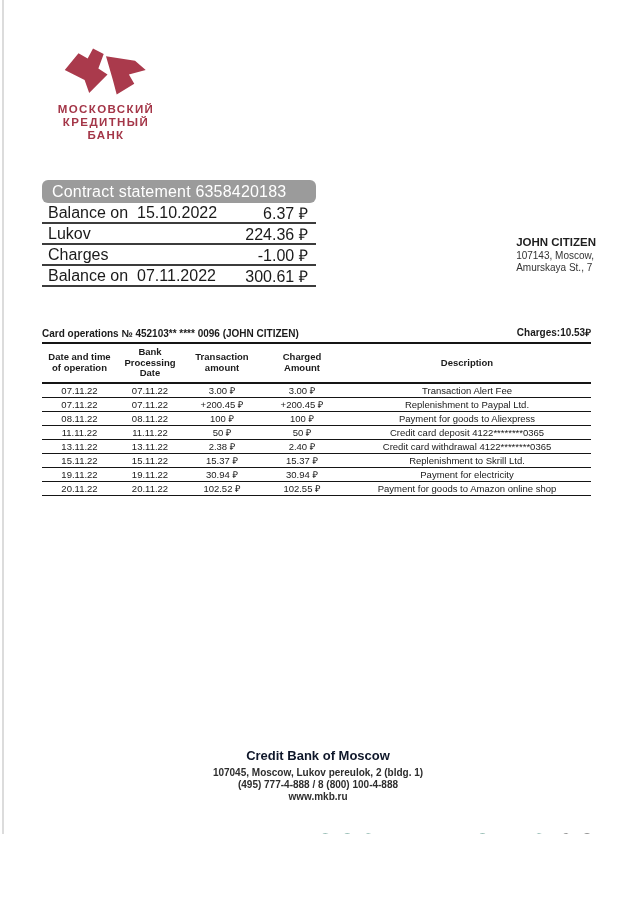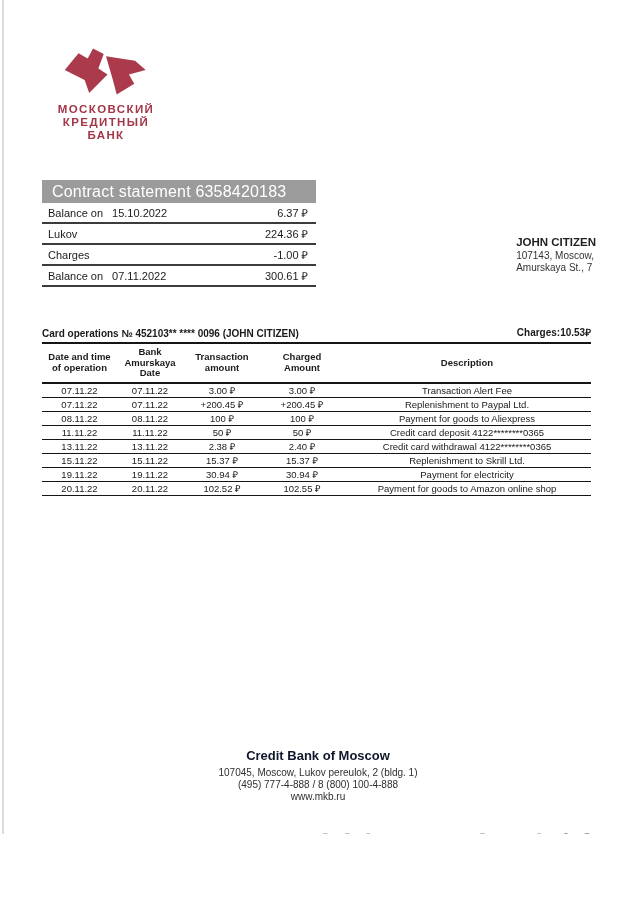--- a/index.html
+++ b/index.html
@@ -10,23 +10,23 @@
   .left-edge{position:absolute;left:2px;top:0;bottom:0;width:2px;background:#dcdcdc;}
 
   
   .brand{position:absolute;left:40px;top:44px;width:132px;text-align:center;}
   .brand svg{display:block;margin:0 auto 4px auto;}
   .brand-name{font-weight:bold;font-size:11.5px;line-height:13px;letter-spacing:1.4px;color:#A43648;}
 
   
   .statement{position:absolute;left:42px;top:180px;width:274px;}
   .stmt-title{height:23px;line-height:23px;background:#9B9B9B;color:#ffffff;
-    font-size:16px;padding-left:10px;font-weight:400;letter-spacing:.2px;}
+    font-size:16px;padding-left:10px;font-weight:400;letter-spacing:.2px;border-radius:6px;}
   .stmt-row{display:flex;justify-content:space-between;align-items:center;height:19px;
-    font-size:11px;border-bottom:2px solid #3c3c3c;padding:0 8px 0 6px;}
+    font-size:16px;border-bottom:2px solid #3c3c3c;padding:0 8px 0 6px;}
   .stmt-date{margin-left:9px;}
   .stmt-value{text-align:left;}
 
   
   .customer{position:absolute;right:40px;top:236px;text-align:left;}
   .customer-name{font-size:11.5px;font-weight:bold;color:#1f1f1f;margin-bottom:2px;}
   .customer-line{font-size:10px;line-height:12px;color:#333;}
 
   
   .operations{position:absolute;left:42px;top:301px;width:549px;margin-top:24px;}
@@ -36,21 +36,21 @@
   table.ops th{font-size:9.5px;font-weight:bold;line-height:10.5px;text-align:center;
     vertical-align:middle;padding:3px 6px;border-bottom:2px solid #151515;}
   table.ops td{font-size:9.5px;height:12px;padding:0 2px;border-bottom:1px solid #151515;
     text-align:center;vertical-align:middle;white-space:nowrap;overflow:hidden;}
   td.c-amt1{text-align:right;padding-right:40px;}
   td.c-amt2{text-align:right;padding-right:32px;}
 
   
   .footer{position:absolute;left:0;right:0;top:748px;text-align:center;}
   .footer-bank{font-size:13px;font-weight:bold;color:#0f172a;margin-bottom:4px;}
-  .footer-line{font-size:10px;line-height:12px;color:#2e2e2e;}
+  .footer-line{font-size:10px;line-height:12px;color:#2e2e2e;font-weight:bold;}
 
   
   .watermark{position:absolute;right:14px;top:826px;white-space:nowrap;
     font-weight:bold;font-size:52px;line-height:52px;letter-spacing:-1px;
     transform:scaleX(0.56);transform-origin:100% 50%;}
   .wm-main{color:#3A8272;}
   .wm-suffix{color:#1D1D1D;}
 </style>
 </head>
 <body>
@@ -117,21 +117,21 @@
       <colgroup>
         <col style="width:75px">
           <col style="width:66px">
           <col style="width:78px">
           <col style="width:82px">
           <col style="width:248px">
       </colgroup>
       <thead>
         <tr>
           <th>Date and time of operation</th>
-          <th>Bank Amurskaya Date</th>
+          <th>Bank Processing Date</th>
           <th>Transaction amount</th>
           <th>Charged Amount</th>
           <th>Description</th>
         </tr>
       </thead>
       <tbody>
 
           <tr>
             <td class="c-date">07.11.22</td>
             <td class="c-date">07.11.22</td>

